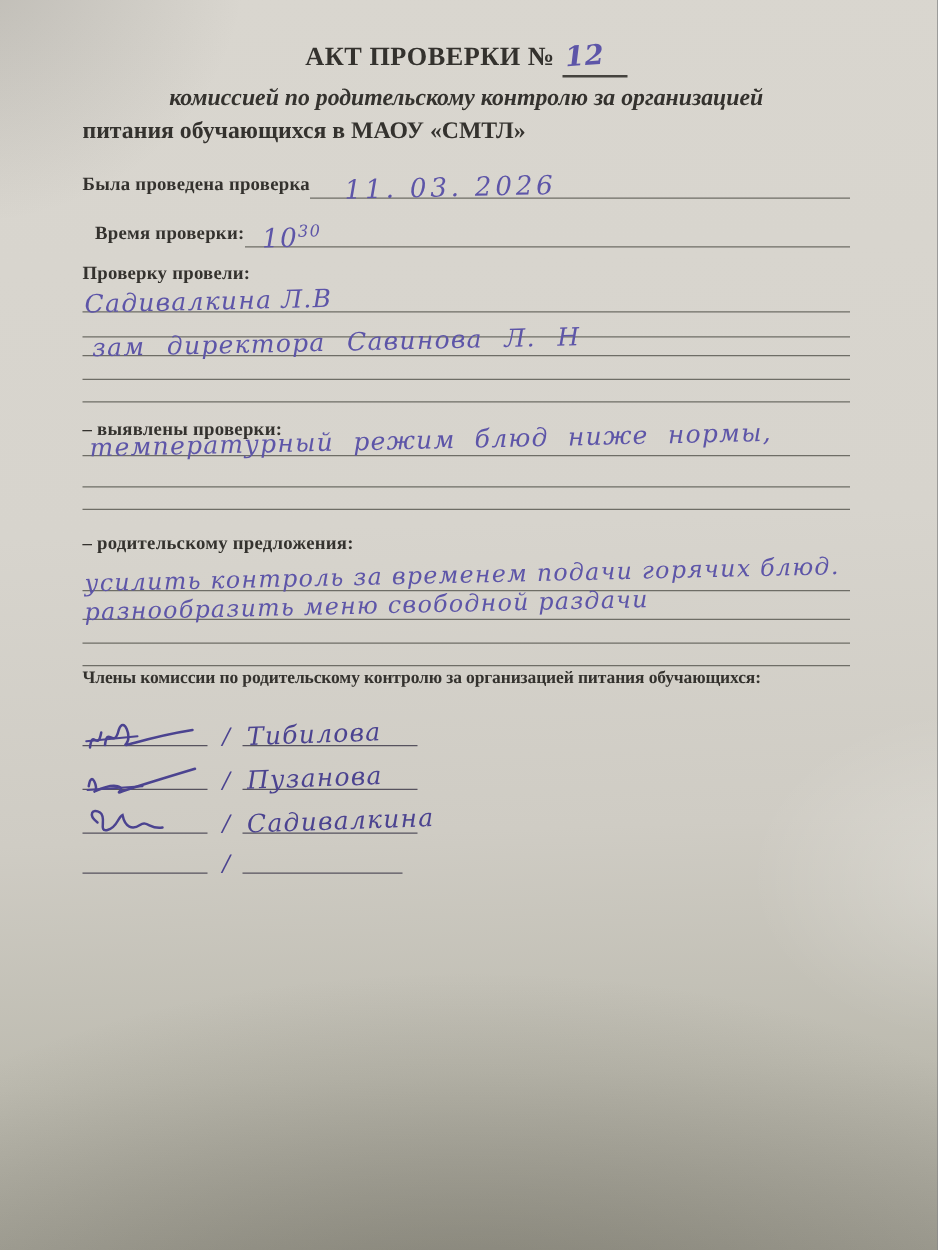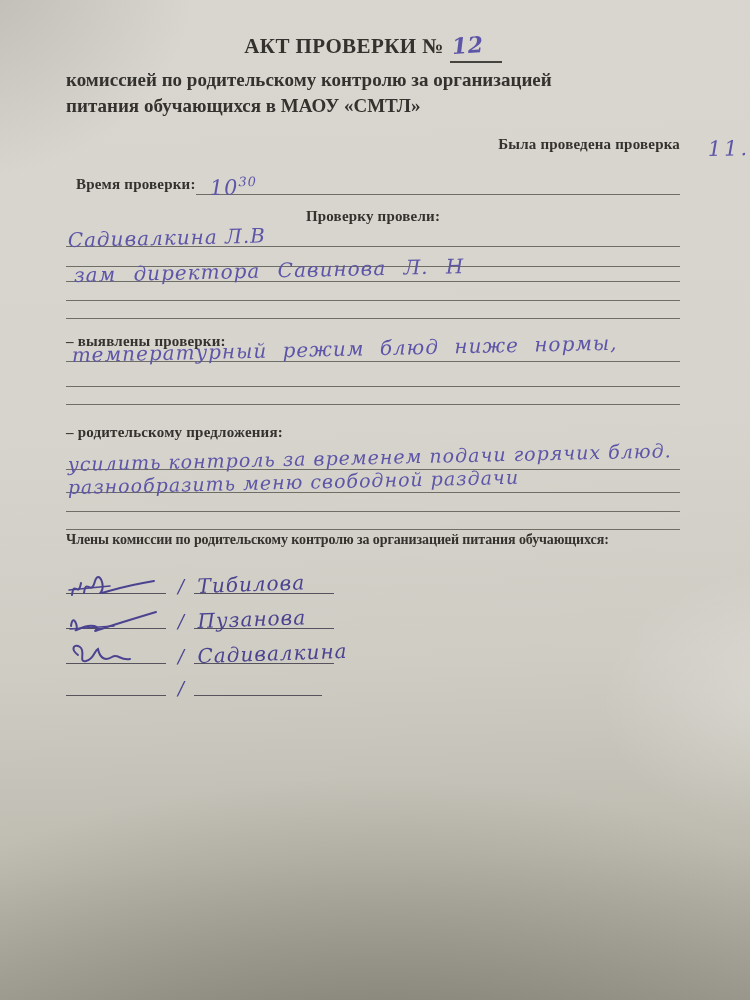--- a/index.html
+++ b/index.html
@@ -13,21 +13,21 @@
     background:
       radial-gradient(130% 52% at 50% 110%, rgba(80,78,66,.45) 0%, rgba(80,78,66,0) 62%),
       radial-gradient(55% 38% at -4% -3%, rgba(92,90,85,.22) 0%, rgba(92,90,85,0) 55%),
       radial-gradient(40% 22% at 104% 70%, rgba(255,255,252,.25) 0%, rgba(255,255,252,0) 60%),
       linear-gradient(178deg,#d9d6cf 0%,#d7d4cd 42%,#cfccc4 66%,#bdbbb0 85%,#a5a398 100%);
   }
   .content{position:absolute;left:66px;right:70px;top:30px;}
 
   
   .t1{text-align:center;font-size:21px;font-weight:bold;letter-spacing:.4px;line-height:30px;white-space:nowrap;}
-  .t2{font-size:19px;font-weight:bold;line-height:26px;margin-top:4px;}
+  .t2{text-align:center;font-size:19px;font-weight:bold;line-height:26px;margin-top:4px;font-style:italic;}
   .t3{text-align:left;font-size:19px;font-weight:bold;line-height:26px;}
   .label{font-size:15px;font-weight:bold;line-height:22px;letter-spacing:.2px;}
   .members-label{font-size:14px;font-weight:bold;line-height:20px;letter-spacing:-.1px;margin-top:0;white-space:nowrap;}
 
   
   .hw{
     font-family:"DejaVu Serif",serif;
     font-style:italic;
     color:#5d55a8;
     white-space:nowrap;
@@ -42,21 +42,21 @@
   .fieldrow{display:flex;align-items:flex-end;}
   .fieldrow .label{white-space:nowrap;}
   .rule{flex:1;border-bottom:1.5px solid #6e6d66;position:relative;height:24px;}
   .line{border-bottom:1.5px solid #6e6d66;position:relative;}
   .line .hw,.rule .hw{position:absolute;bottom:-6px;font-size:20px;letter-spacing:1px;}
   .hw-rot{transform:rotate(-1.3deg);transform-origin:left bottom;}
   .hw-center{left:50%;transform:translateX(-50%) rotate(-1deg);}
   sup{font-size:13px;}
 
   
-  .mt14{margin-top:14px;flex-direction:column;} .mt12{margin-top:12px;margin-left:10px;} .mt10{margin-top:10px;text-align:center;}
+  .mt14{margin-top:14px;} .mt12{margin-top:12px;margin-left:10px;} .mt10{margin-top:10px;}
   .mt8{margin-top:8px;} .mt11{margin-top:11px;} .mt16{margin-top:16px;}
   .h22{height:22px;} .h19{height:19px;} .h18{height:18px;} .h17{height:17px;}
   .h14{height:14px;} .h24{height:24px;} .h9{height:9px;} .h26{height:26px;}
 
   
   .sigrow{display:flex;align-items:flex-end;height:28px;}
   .sigrow.first{margin-top:16px;}
   .sigrow.next{margin-top:7px;}
   .sig-short{width:100px;border-bottom:1.5px solid #56525e;position:relative;height:28px;}
   .sig-short svg{position:absolute;left:0;bottom:-8px;overflow:visible;}

